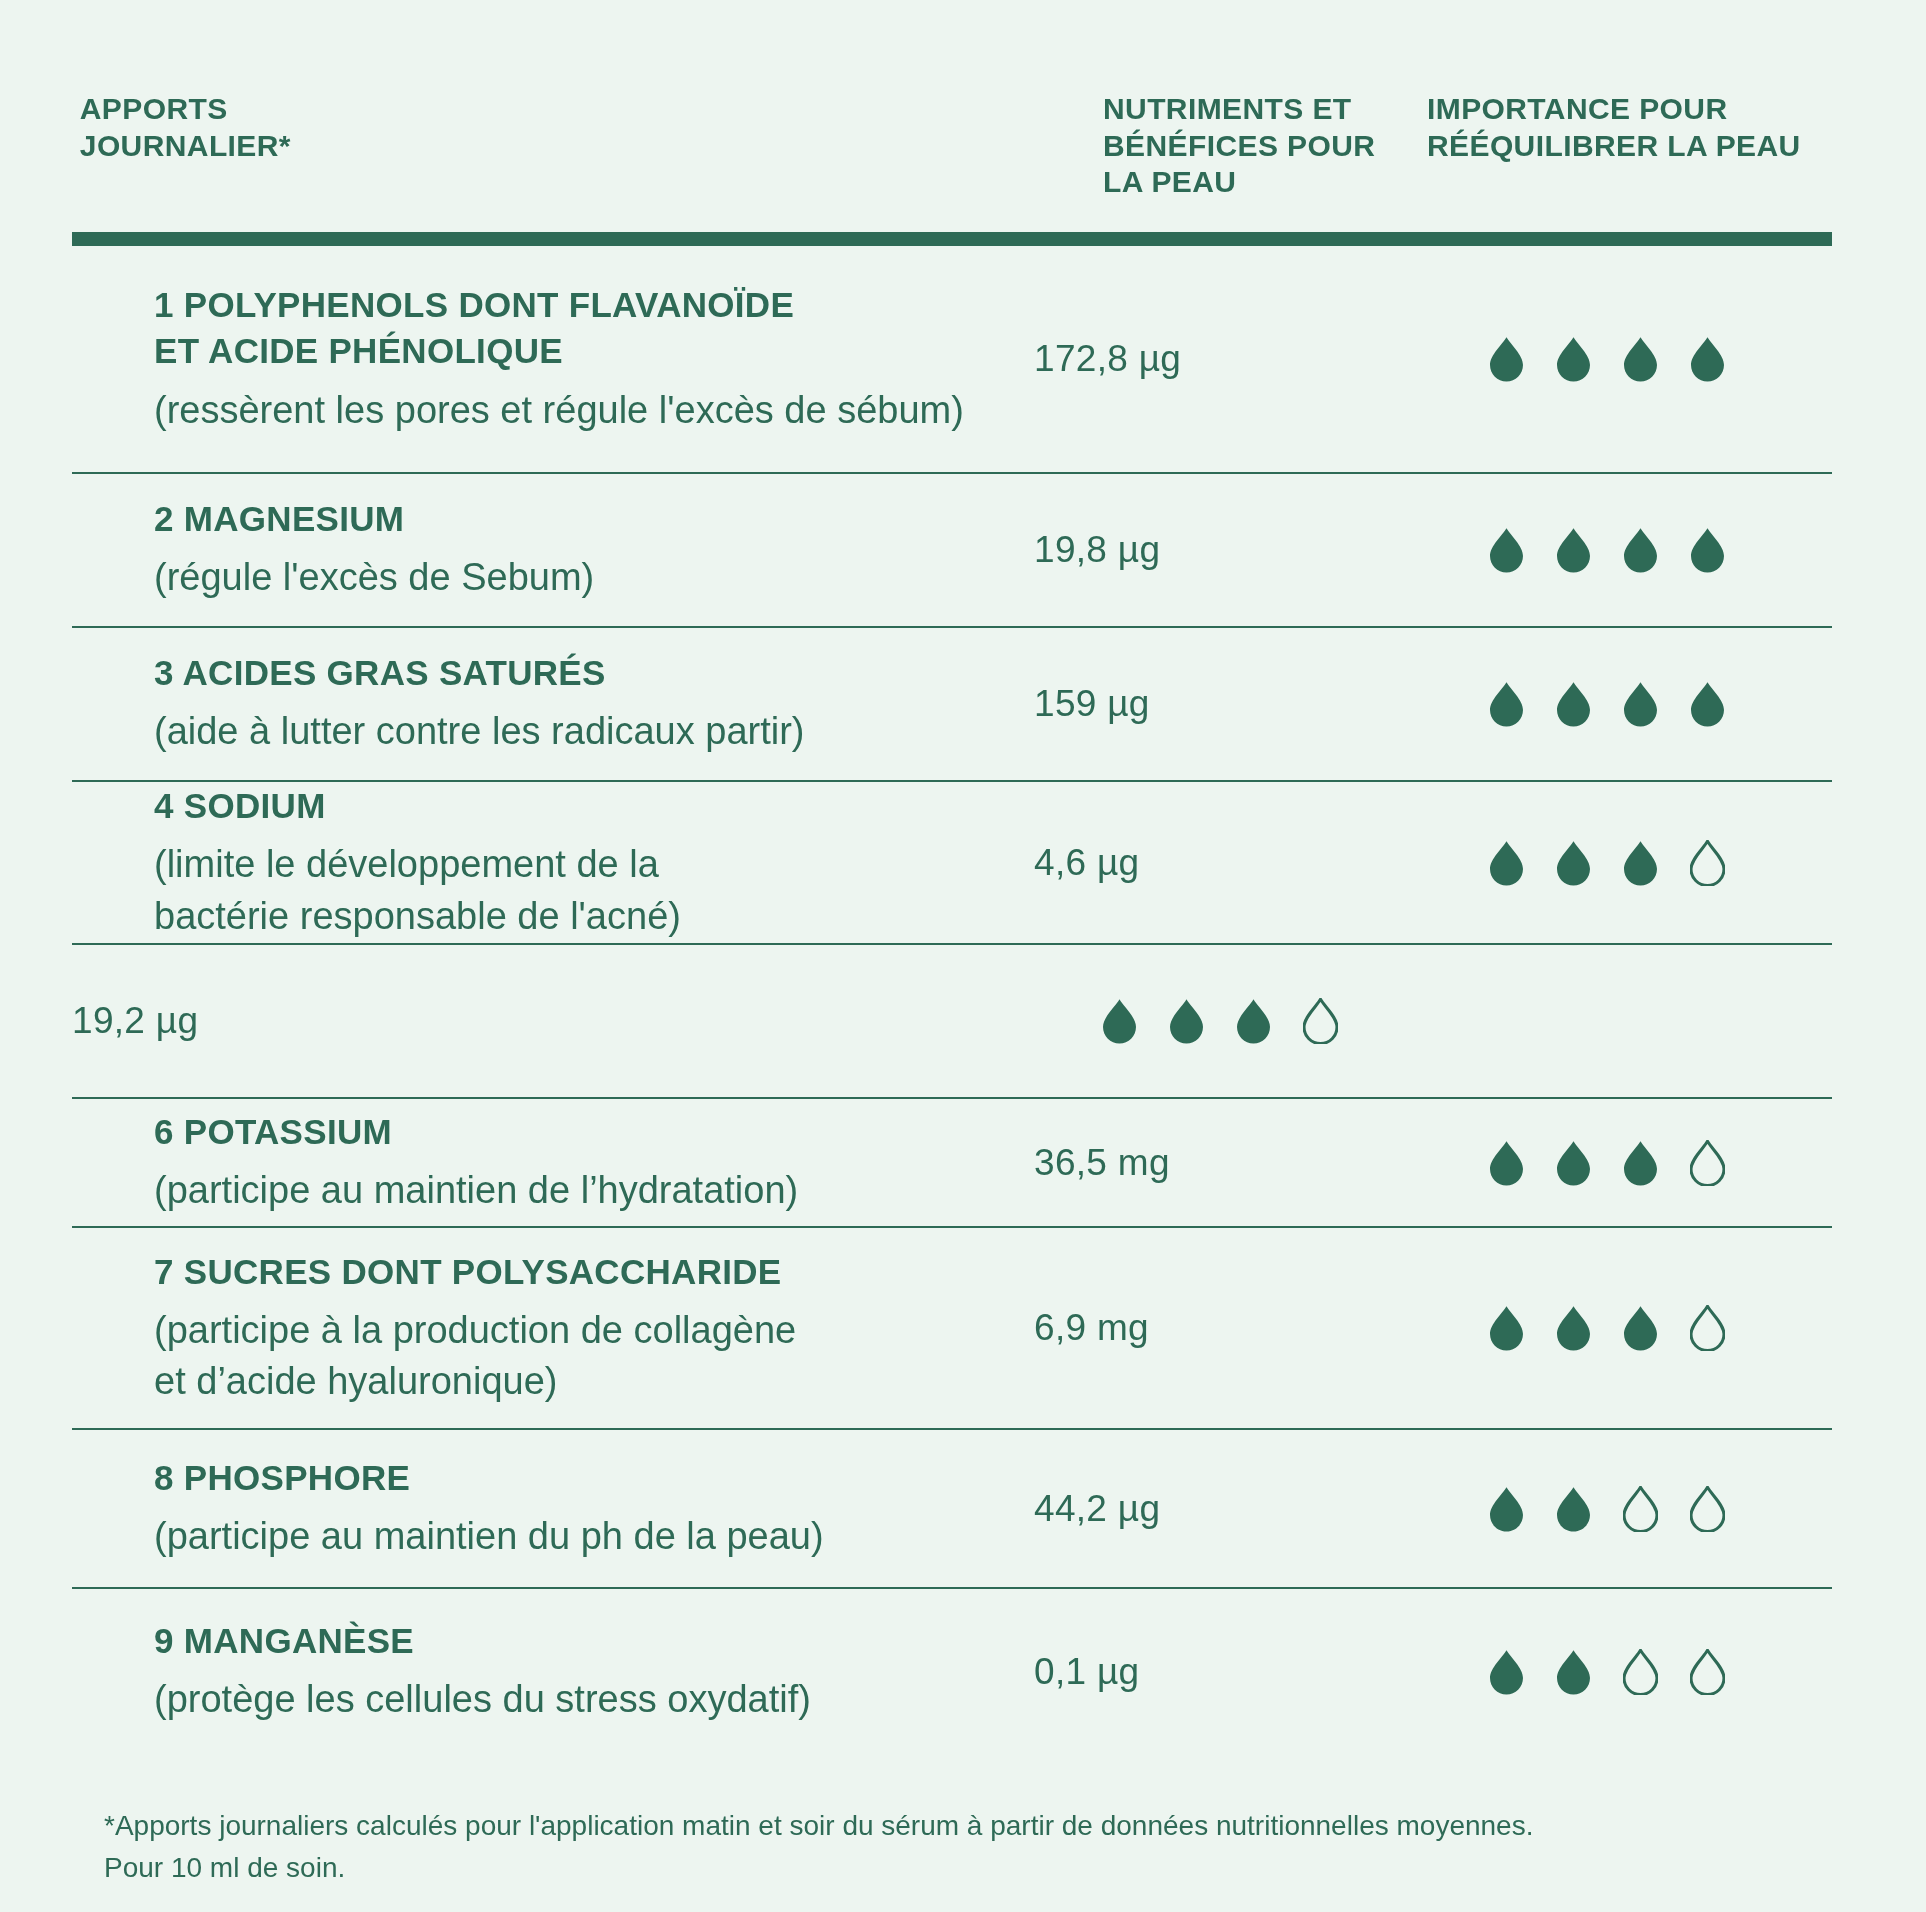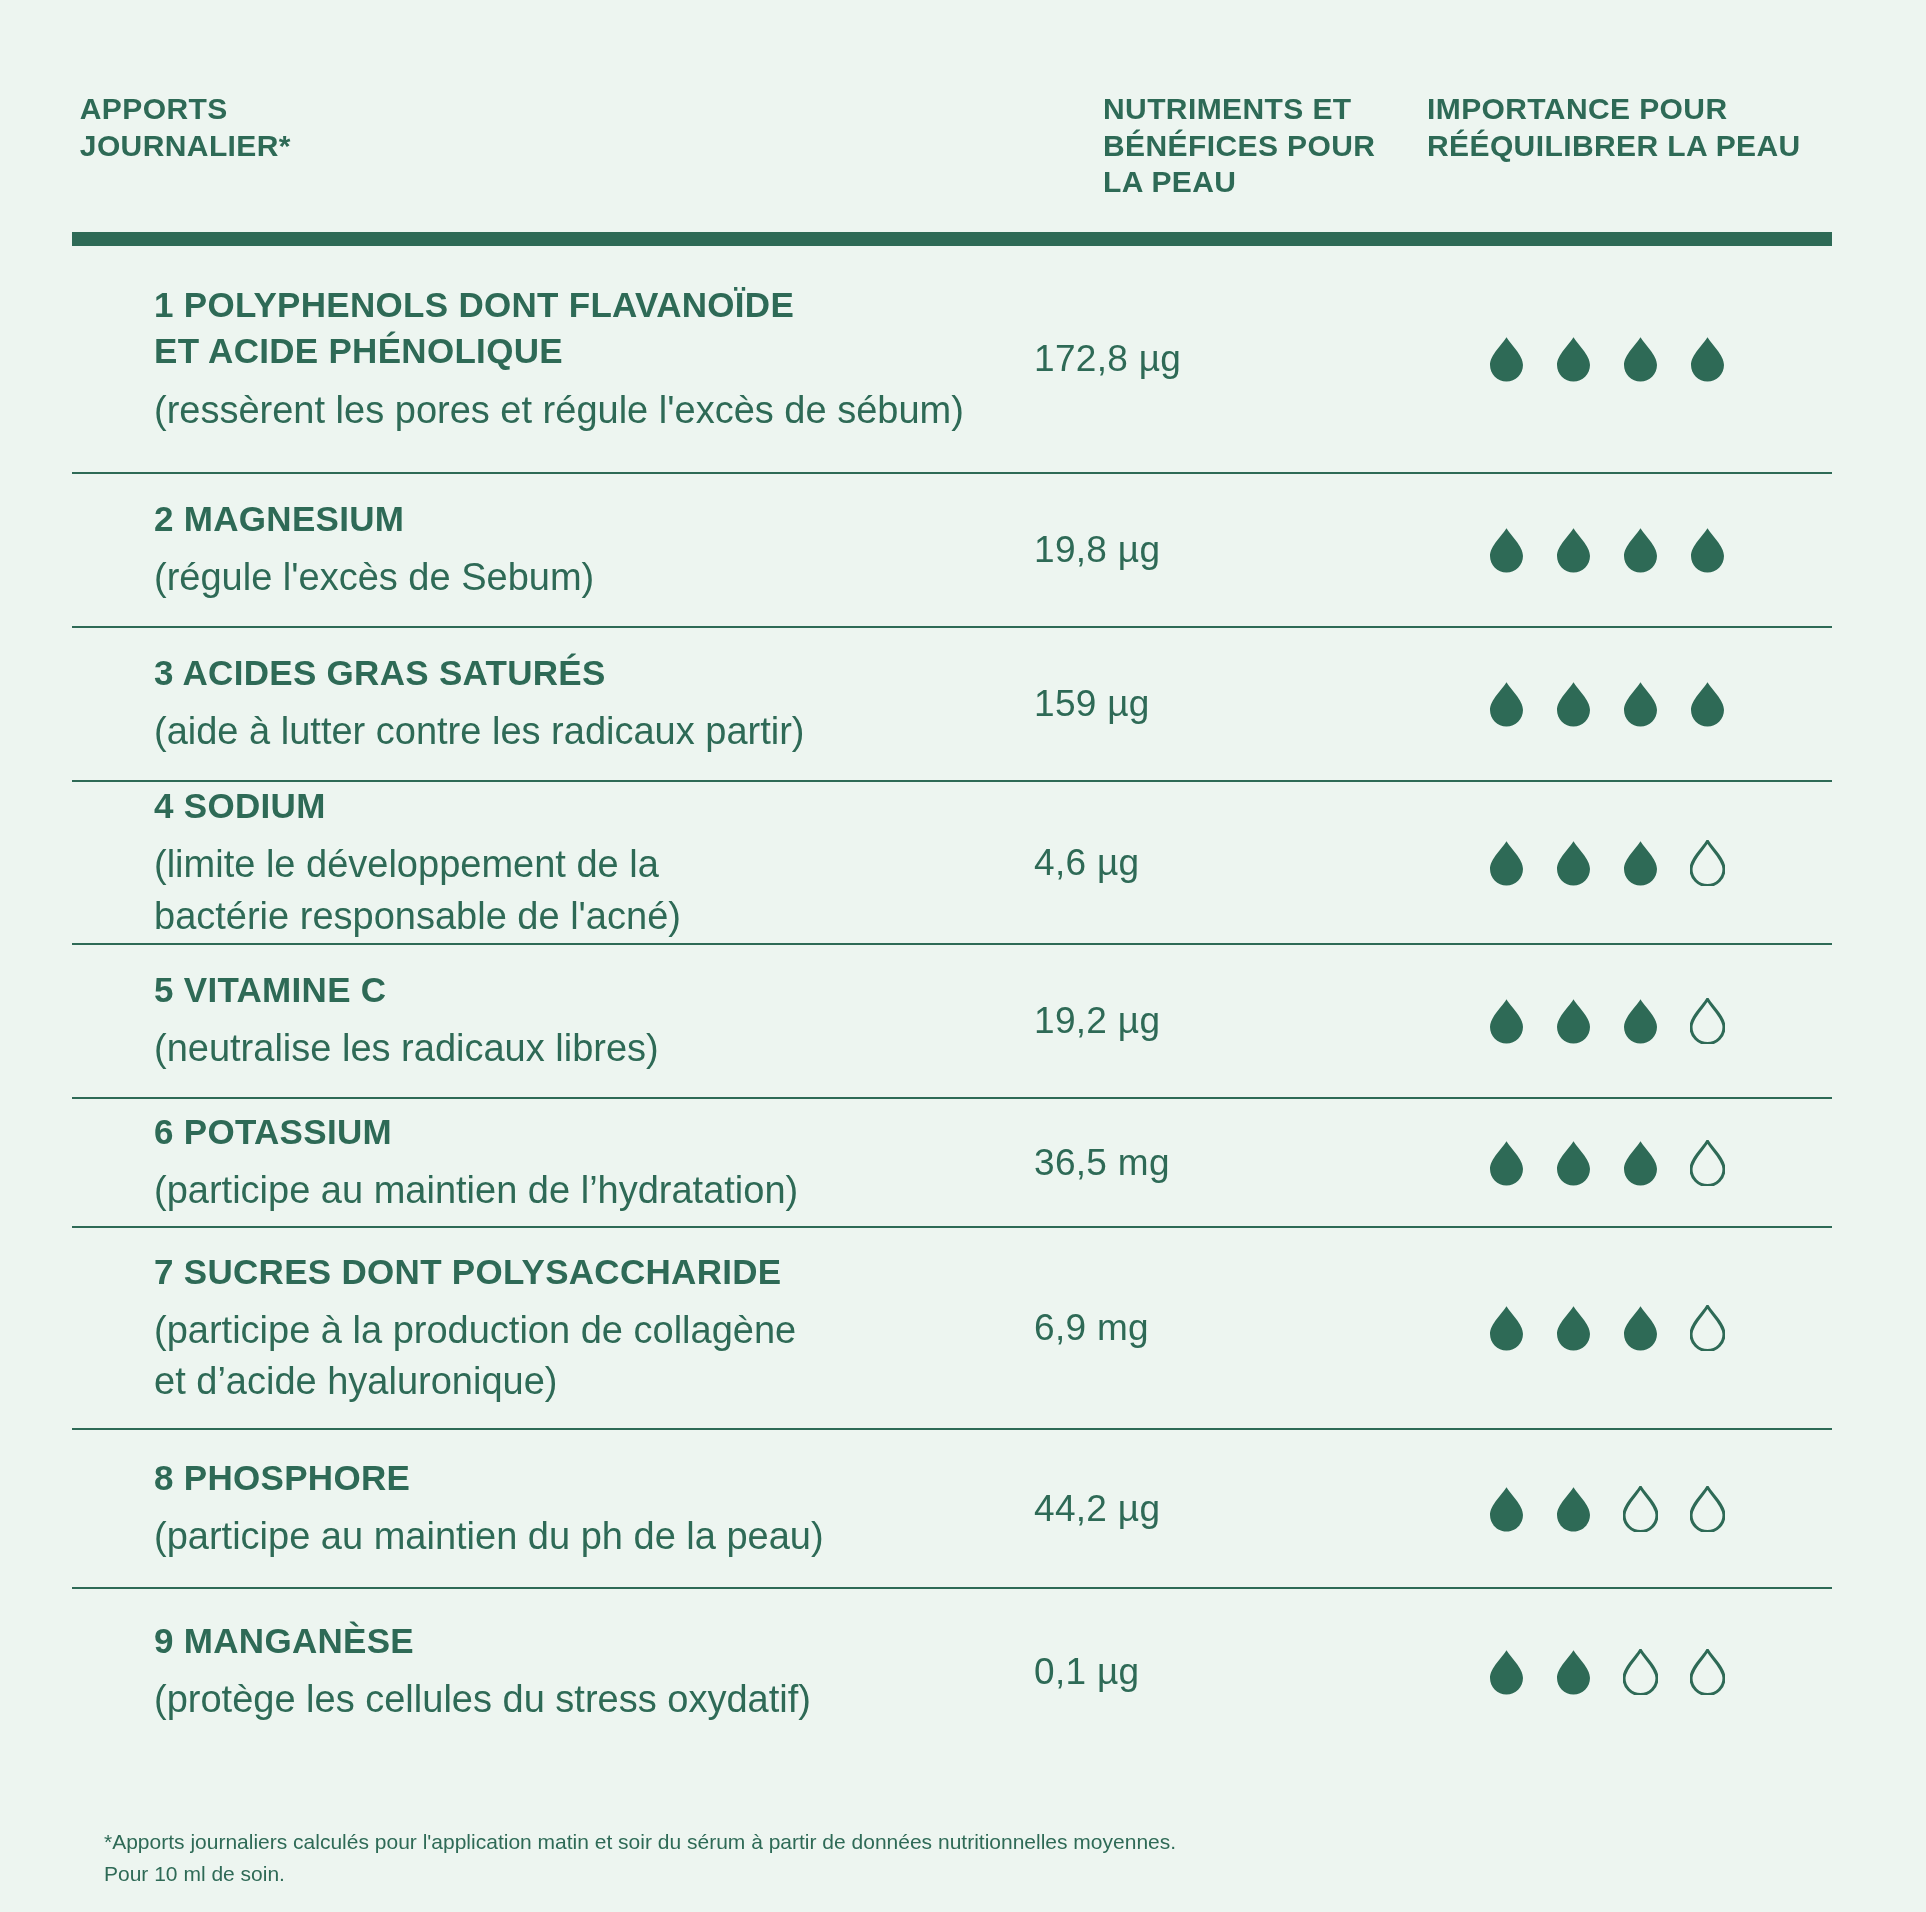--- a/index.html
+++ b/index.html
@@ -87,21 +87,21 @@
   
   .r1{height:228px;} .r2{height:154px;} .r3{height:154px;}
   .r4{height:163px;} .r5{height:154px;} .r6{height:129px;}
   .r7{height:202px;} .r8{height:159px;} .r9{height:165px;}
   
   .footnote{
     position:absolute;
     left:104px;
     bottom:24px;
     width:1790px;
-    font-size:21px;
+    font-size:28px;
     line-height:1.5;
     white-space:pre-line;
   }
 </style>
 </head>
 <body>
 
 <div class="page">
   <div class="table-wrap">
 
@@ -200,24 +200,20 @@
           <svg viewBox="0 0 40 53" width="35" height="46" class="drop filled">
             <path d="M20 1.5 C24.5 9.5 39 22 39 33.5 C39 44 30.5 52.5 20 52.5 C9.5 52.5 1 44 1 33.5 C1 22 15.5 9.5 20 1.5 Z"></path>
           </svg>
           <svg viewBox="0 0 40 53" width="35" height="46" class="drop outline">
             <path d="M20 1.5 C24.5 9.5 39 22 39 33.5 C39 44 30.5 52.5 20 52.5 C9.5 52.5 1 44 1 33.5 C1 22 15.5 9.5 20 1.5 Z"></path>
           </svg>
         </div>
     </div>
 
     <div class="row r5">
-      <div class="name-cell">
-        <div class="row-title">5 VITAMINE C</div>
-        <div class="row-benefit">(neutralise les radicaux libres)</div>
-      </div>
       <div class="amount-cell">19,2 µg</div>
       <div class="drops-cell">
           <svg viewBox="0 0 40 53" width="35" height="46" class="drop filled">
             <path d="M20 1.5 C24.5 9.5 39 22 39 33.5 C39 44 30.5 52.5 20 52.5 C9.5 52.5 1 44 1 33.5 C1 22 15.5 9.5 20 1.5 Z"></path>
           </svg>
           <svg viewBox="0 0 40 53" width="35" height="46" class="drop filled">
             <path d="M20 1.5 C24.5 9.5 39 22 39 33.5 C39 44 30.5 52.5 20 52.5 C9.5 52.5 1 44 1 33.5 C1 22 15.5 9.5 20 1.5 Z"></path>
           </svg>
           <svg viewBox="0 0 40 53" width="35" height="46" class="drop filled">
             <path d="M20 1.5 C24.5 9.5 39 22 39 33.5 C39 44 30.5 52.5 20 52.5 C9.5 52.5 1 44 1 33.5 C1 22 15.5 9.5 20 1.5 Z"></path>

